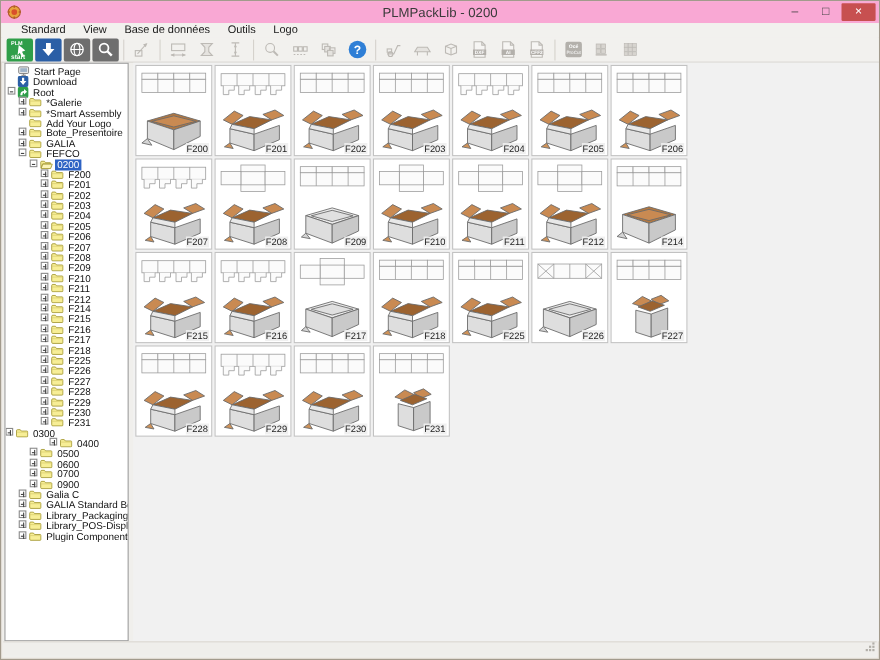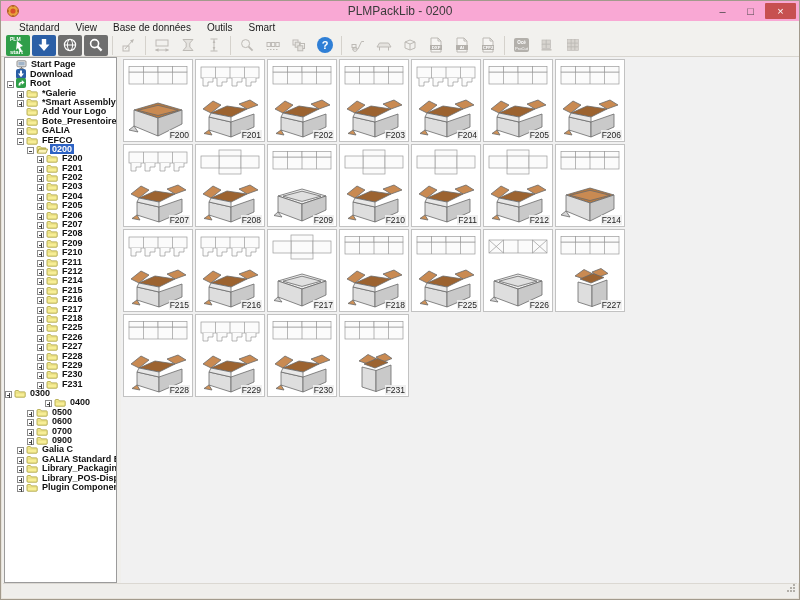--- a/index.html
+++ b/index.html
@@ -19,21 +19,21 @@
   .wbtn.close{background:#c75050;color:#fff;width:31px;border-radius:1px;}
   
   .menubar{position:absolute;left:0;top:20px;right:0;height:13px;background:#f2f1ee;display:flex;align-items:center;padding-left:10px;}
   .menu-item{font-size:10px;padding:0 8px;color:#1a1a1a;}
   
   .toolbar{position:absolute;left:0;top:33px;right:0;height:23px;background:#f2f1ee;border-bottom:1px solid #d8d5cf;display:flex;align-items:center;padding-left:4px;}
   .tbtn{width:24px;height:21px;margin:0 1px;border-radius:2px;display:flex;align-items:center;justify-content:center;flex:none;}
   .tb-sep{width:1px;height:19px;background:#d5d2cc;margin:0 3px;flex:none;}
   
   .sidebar{position:absolute;left:3px;top:56px;width:113px;height:526px;background:#fff;border:1px solid #9b9b9b;overflow:hidden;padding-top:2px;}
-  .trow{display:flex;align-items:flex-end;height:9.4px;white-space:nowrap;font-size:9px;font-weight:bold;}
+  .trow{display:flex;align-items:flex-start;height:9.4px;white-space:nowrap;font-size:9px;}
   .texp{width:7px;height:7px;flex:none;border:1px solid #8a8a8a;background:#fff;margin-right:2px;position:relative;}
   .texp.blank{border:none;background:transparent;}
   .texp i{position:absolute;left:1px;top:3px;width:3px;height:1px;background:#444;}
   .texp i.h{left:1px;top:3px;width:3px;height:1px;}
   .ticon{flex:none;margin-right:2px;display:flex;}
   .tlabel{padding:0 2px;color:#111;}
   .tlabel.sel{background:#2e63c4;color:#fff;}
   
   .main{position:absolute;left:120px;top:56px;width:678px;height:526px;background:#f1f1f1;overflow:hidden;}
   .grid{display:flex;flex-wrap:wrap;width:520px;padding:1px;}
@@ -64,21 +64,21 @@
       <span class="wbtn">□</span>
       <span class="wbtn close">×</span>
     </span>
   </div>
 
   <div class="menubar" id="menubar">
       <span class="menu-item">Standard</span>
       <span class="menu-item">View</span>
       <span class="menu-item">Base de données</span>
       <span class="menu-item">Outils</span>
-      <span class="menu-item">Smart</span>
+      <span class="menu-item">Logo</span>
     </div>
 
   <div class="toolbar" id="toolbar">
       <div class="tbtn" style="background: rgb(47, 158, 73);">
         <svg width="20" height="20" viewBox="0 0 20 20">
           <text x="2" y="6" font-size="5" fill="#fff" font-weight="bold" font-family="Liberation Sans,sans-serif">PLM</text>
           <polygon points="9,6 15,11 12,12 14,16 12,17 10,13 8,15" fill="#fff"></polygon>
           <text x="2" y="19" font-size="6" fill="#fff" font-weight="bold" font-family="Liberation Sans,sans-serif">start</text>
         </svg>
       </div>

